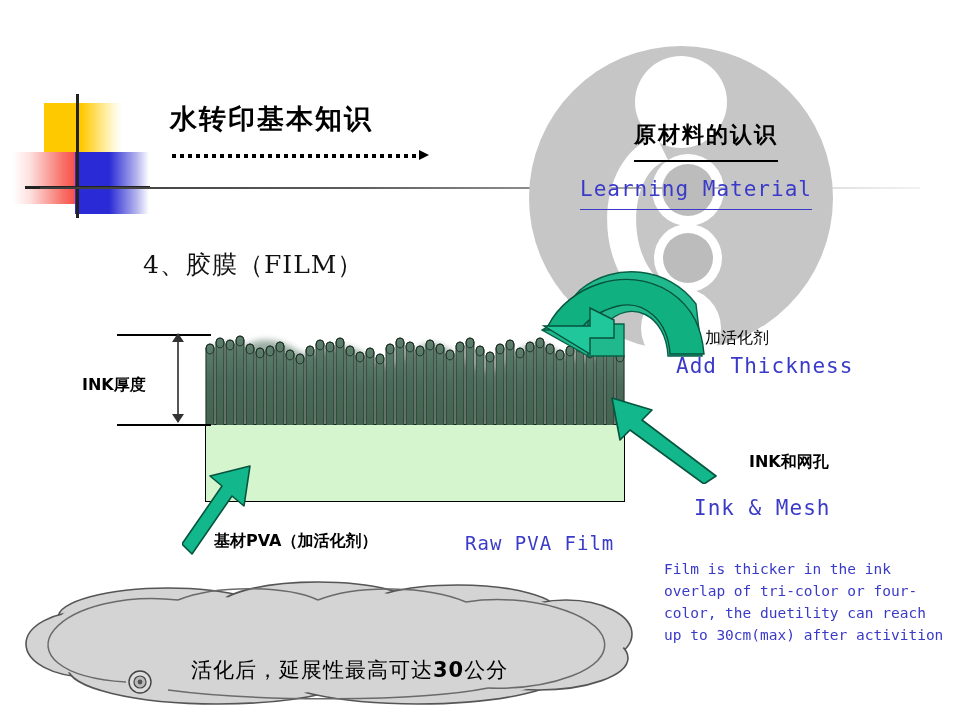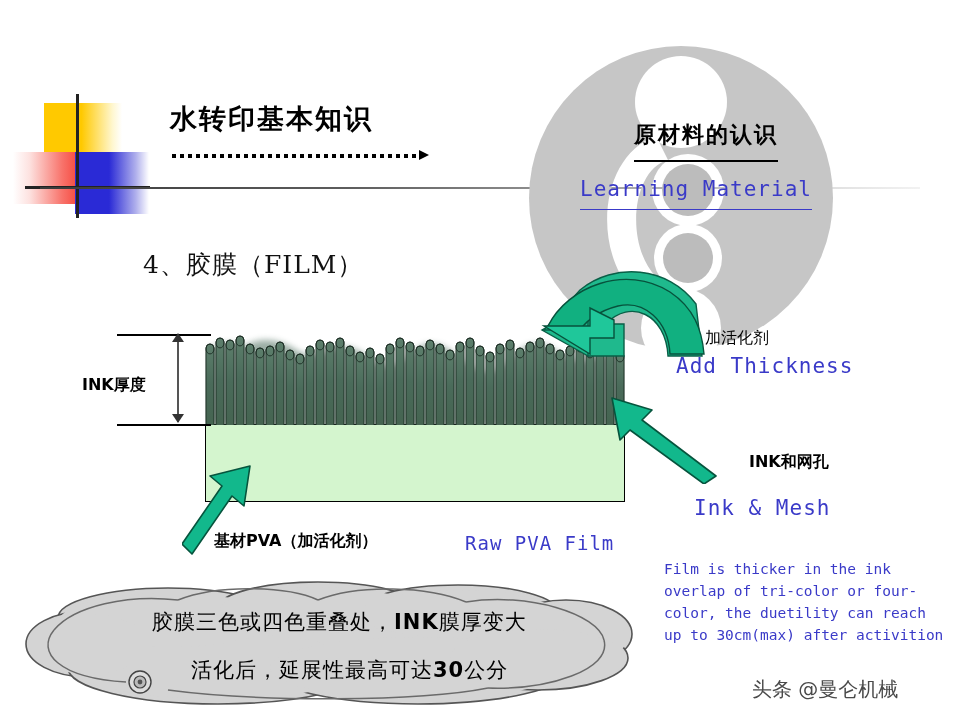--- a/index.html
+++ b/index.html
@@ -313,19 +313,17 @@
         <path d="M470 110 C 400 124, 240 124, 150 112"></path>
       </g>
       <g>
         <circle cx="122" cy="104" r="11" fill="#ddd" stroke="#444" stroke-width="1.4"></circle>
         <circle cx="122" cy="104" r="6" fill="#bbb" stroke="#444" stroke-width="1.2"></circle>
         <circle cx="122" cy="104" r="2.4" fill="#555"></circle>
       </g>
     </svg>
   </div>
 
-  <div class="abs cloud-l1"><span>胶膜三色或四色重叠处，</span><b>INK</b><span>膜厚变大</span></div>
 
   <div class="abs cloud-l2"><span>活化后，延展性最高可达</span><b>30</b><span>公分</span></div>
 
-  <div class="abs watermark">头条 @曼仑机械</div>
 
 </div>
 
 </body></html>

